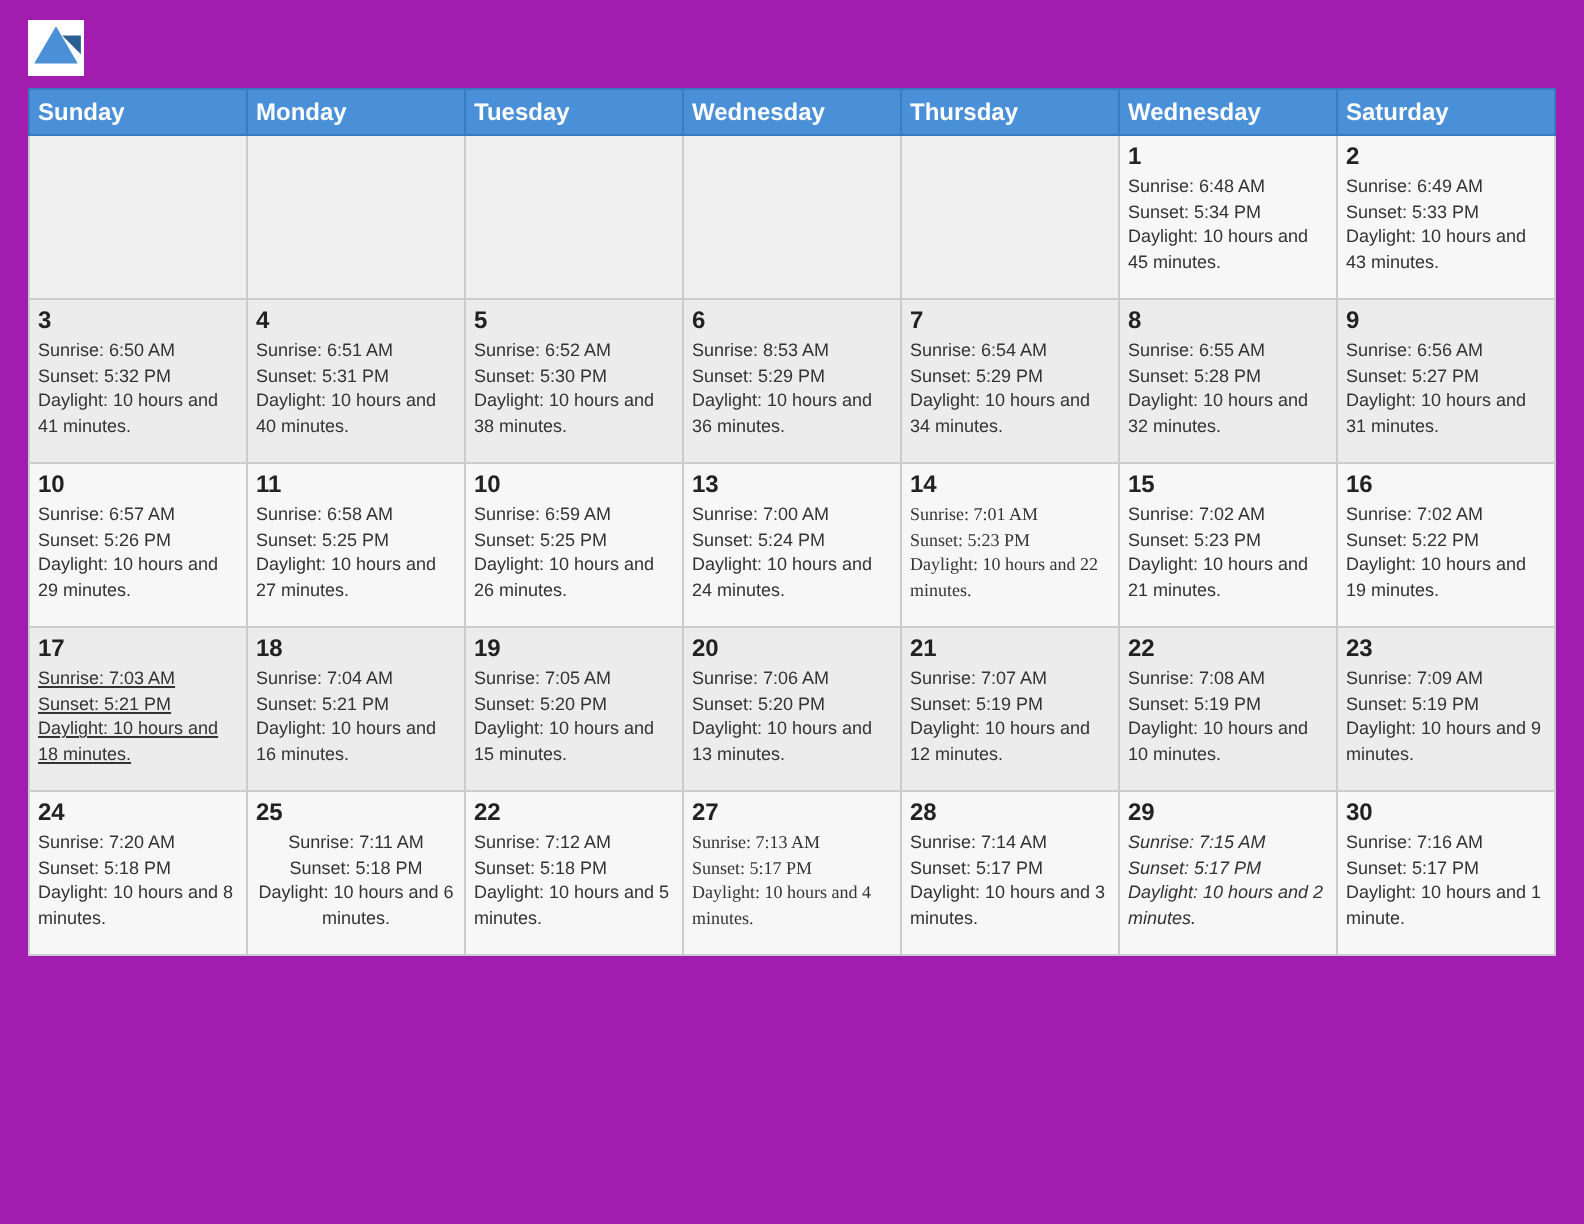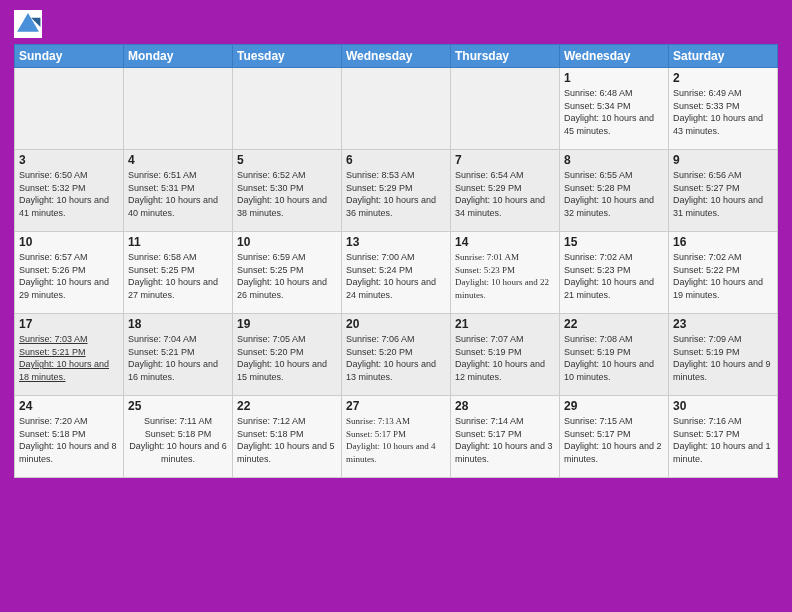--- a/index.html
+++ b/index.html
@@ -310,21 +310,21 @@
 Daylight: 10 hours and 4 minutes.</div>
           </td>
           <td>
             <div class="day-number">28</div>
             <div class="day-info" style="white-space: pre-line;">Sunrise: 7:14 AM
 Sunset: 5:17 PM
 Daylight: 10 hours and 3 minutes.</div>
           </td>
           <td>
             <div class="day-number">29</div>
-            <div class="day-info" style="white-space: pre-line;">Sunrise: 7:15 AM
+            <div class="day-info" style="white-space: pre-line; font-style: italic;">Sunrise: 7:15 AM
 Sunset: 5:17 PM
 Daylight: 10 hours and 2 minutes.</div>
           </td>
           <td>
             <div class="day-number">30</div>
             <div class="day-info" style="white-space: pre-line;">Sunrise: 7:16 AM
 Sunset: 5:17 PM
 Daylight: 10 hours and 1 minute.</div>
           </td>
         </tr>

